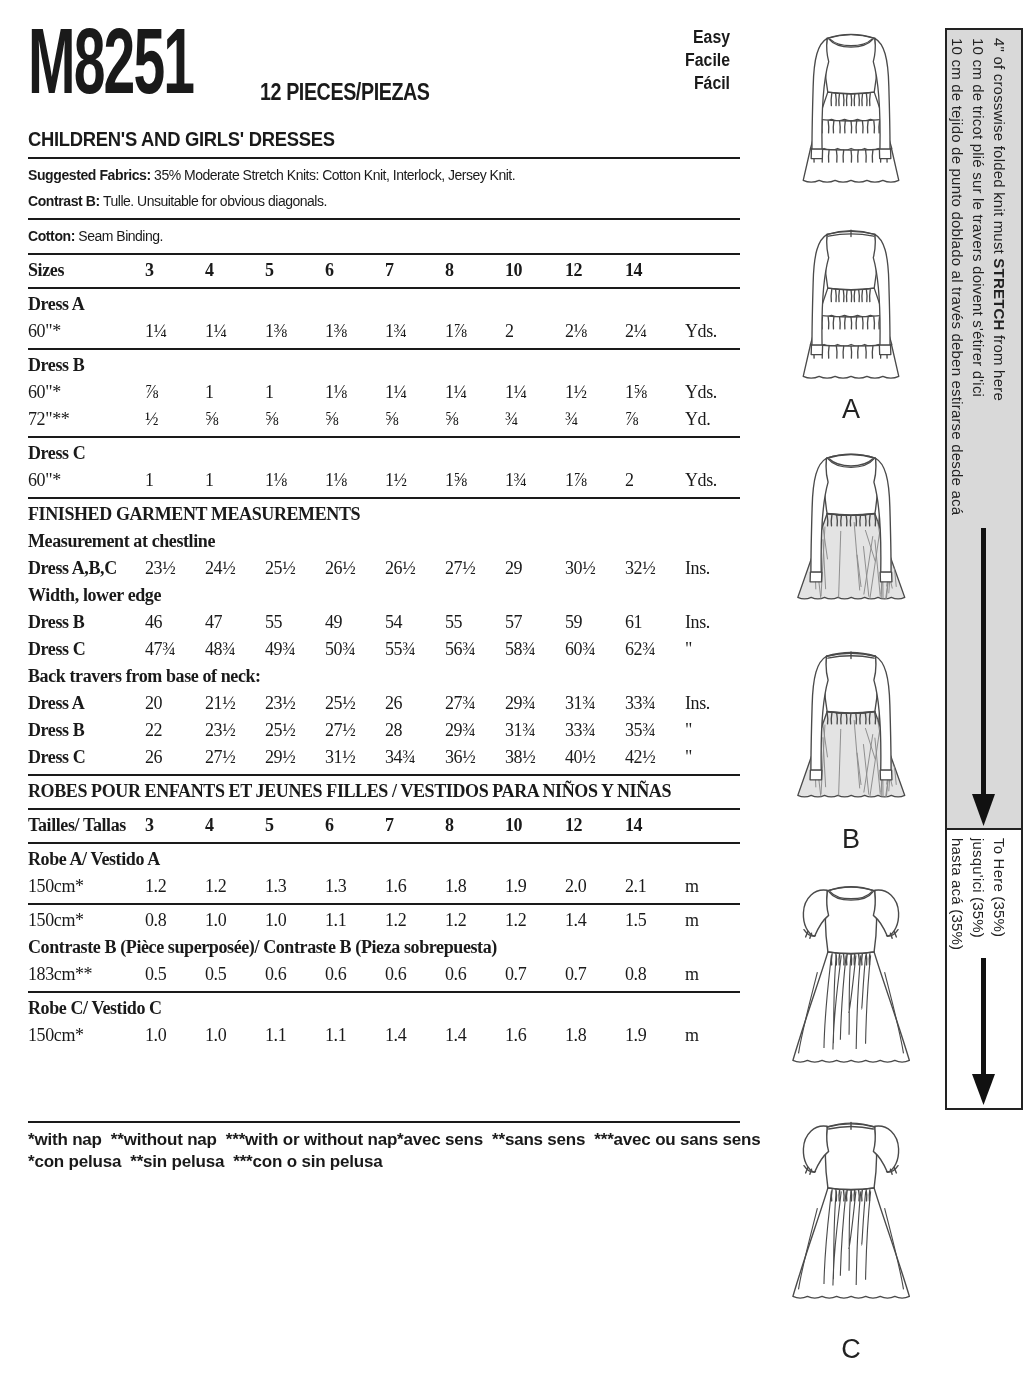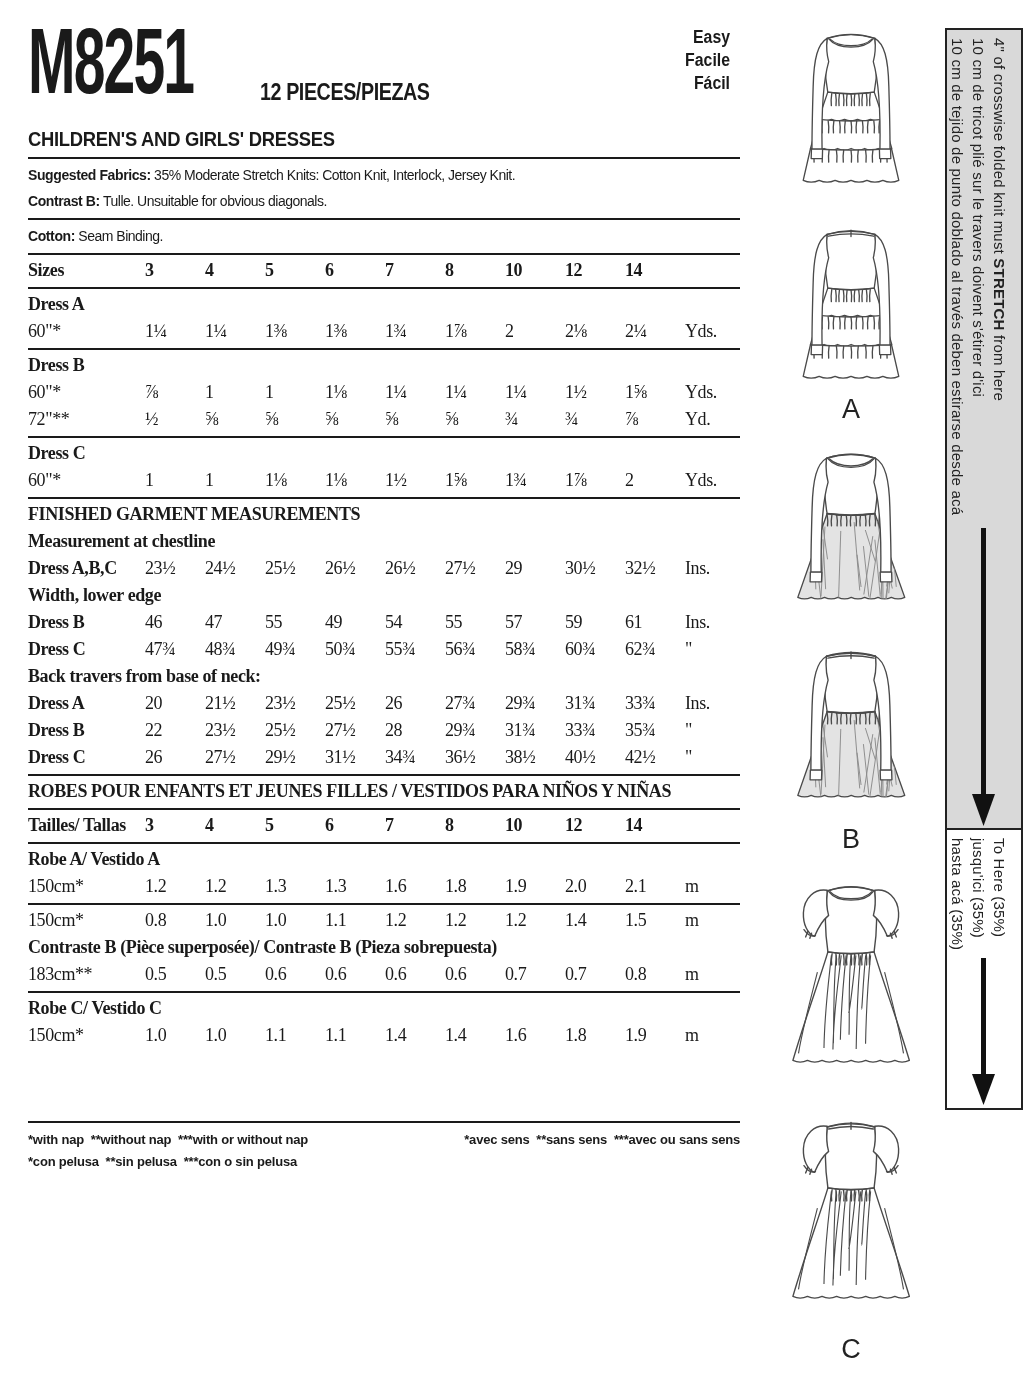--- a/index.html
+++ b/index.html
@@ -40,21 +40,21 @@
   .tblock { border-bottom:2.5px solid #1a1a1a; padding:2px 0 3px;font-family:Liberation Serif, serif; }
   .tblock.tall { padding-bottom:72px; }
   .trow { line-height:27px; min-height:27px; font-size:18px; letter-spacing:-0.4px; }
   .trow.heading { font-weight:bold; white-space:nowrap; }
   .trow.grid { display:grid; grid-template-columns:117px repeat(9,60px) 1fr; align-items:baseline; }
   .trow .cell { white-space:nowrap; }
   .trow .cell.b, .trow.sizes .cell { font-weight:bold; }
 
   
   .footnotes { display:flex; margin-top:6px; width:712px; }
-  .fn { font-weight:bold; font-size:13px; line-height:22px; letter-spacing:-0.2px; white-space:pre; }
+  .fn { font-weight:bold; font-size:17px; line-height:22px; letter-spacing:-0.2px; white-space:pre; }
   .fn-right { margin-left:auto; }
 
   
   #figures { position:absolute; left:760px; top:0; width:190px; height:1386px; }
   .fig { position:absolute; }
   .fig-label { position:absolute; left:0; width:182px; text-align:center;
     font-size:27px; color:#222; font-family:"Liberation Sans", sans-serif; }
 
   
   .gauge-box, .tohere-box {

